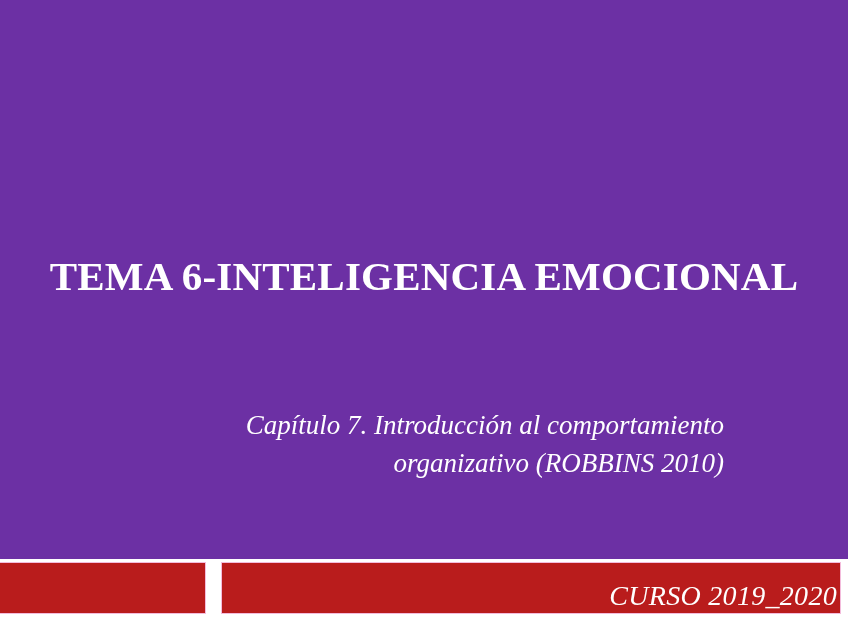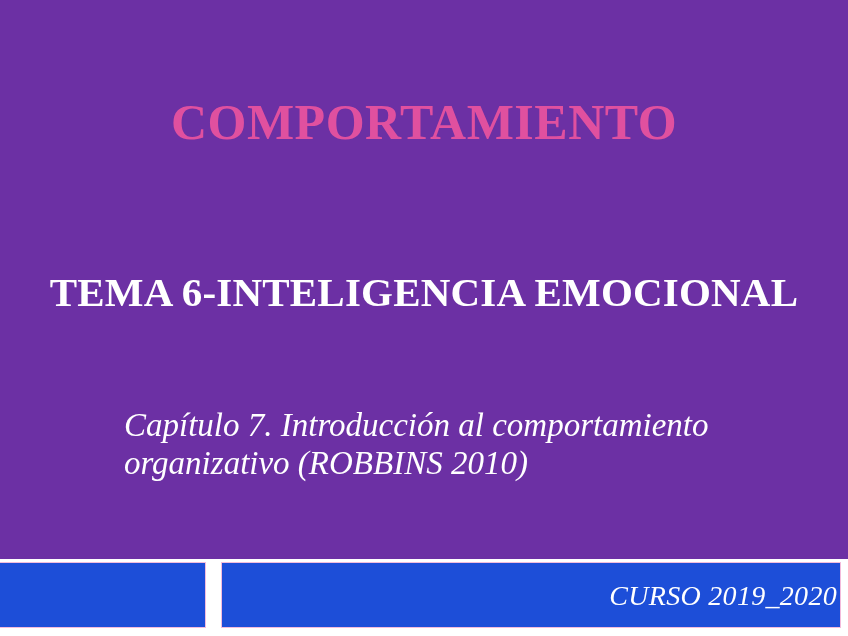--- a/index.html
+++ b/index.html
@@ -53,42 +53,41 @@
     left: 0;
     top: 252px;
     width: 848px;
     text-align: center;
     color: #FFFFFF;
     font-weight: bold;
     font-size: 41px;
     line-height: 48px;
     letter-spacing: 0.2px;
     white-space: nowrap;
-    margin-top: 16px;
   }
 
   
   .body-text {
     position: absolute;
     left: 124px;
     top: 406px;
     width: 600px;
-    text-align: left;
+    text-align: right;
     color: #FFFFFF;
     font-style: italic;
-    font-size: 33px;
+    font-size: 27px;
     line-height: 38px;
   }
 
   
   .footer-bar {
     position: absolute;
     top: 562px;
-    height: 66px;
-    background: #1d4ed8;
+    height: 52px;
+    background: #b91c1c;
     border: 1px solid #F3BCDC;
     box-sizing: border-box;
   }
 
   .footer-bar-left {
     left: -1px;
     width: 207px;
   }
 
   .footer-bar-right {
@@ -109,21 +108,20 @@
   }
 </style>
 </head>
 <body>
 
 <div id="slide">
 
   <div class="slide-bg"></div>
 
   <div class="title-block">
-    <span class="title-line">COMPORTAMIENTO</span>
   </div>
 
   <div class="tema-heading">TEMA 6-INTELIGENCIA EMOCIONAL</div>
 
   <div class="body-text">Capítulo 7. Introducción al comportamiento organizativo (ROBBINS 2010)</div>
 
   <div class="footer-bar footer-bar-left"></div>
 
   <div class="footer-bar footer-bar-right">
     <span class="course-label">CURSO 2019_2020</span>

